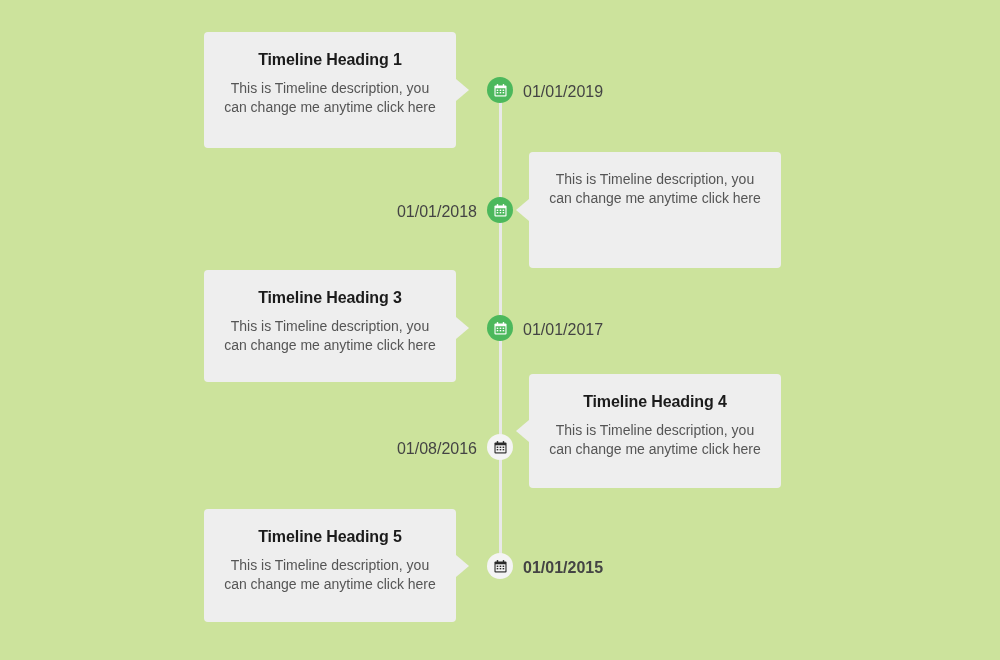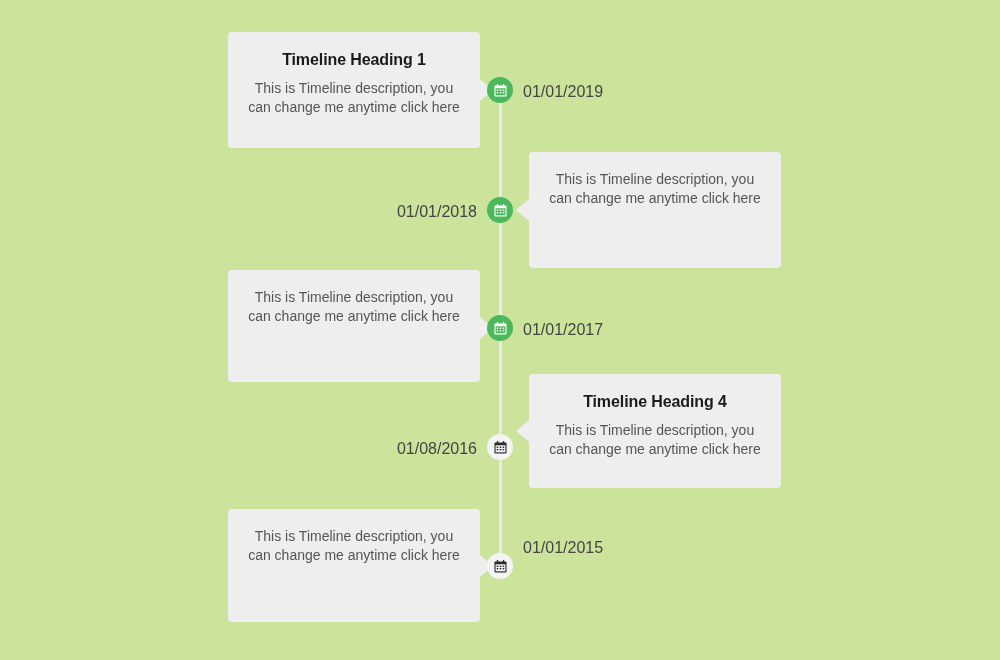--- a/index.html
+++ b/index.html
@@ -39,21 +39,21 @@
   
   .tl-card {
     position: absolute;
     width: 252px;
     background: #eeeeee;
     border-radius: 4px;
     box-sizing: border-box;
     padding: 18px 20px 20px 20px;
     text-align: center;
   }
-  .tl-card.left  { left: 228px; }
+  .tl-card.left  { left: 204px; }
   .tl-card.right { left: 529px; }
 
   
   .tl-card .notch {
     position: absolute;
     top: 44px;
     width: 0;
     height: 0;
     border-top: 11px solid transparent;
     border-bottom: 11px solid transparent;
@@ -159,20 +159,21 @@
               <rect x="6.1" y="8.6" width="1.7" height="1.5" fill="#ffffff"></rect>
               <rect x="9.3" y="8.6" width="1.7" height="1.5" fill="#ffffff"></rect>
             </svg>
           </span>
         </div>
         <div class="tl-date on-left" style="top: 204px;">01/01/2018</div>
       </div>
       <div class="timeline-item">
         <div class="tl-card left" style="top: 270px; min-height: 112px;">
           <div class="notch" style="top: 47px;"></div>
+          <h3 class="tl-heading">Timeline Heading 3</h3>
           <p class="tl-desc">This is Timeline description, you can change me anytime click here</p>
         </div>
         <div class="tl-marker green" style="top: 315px;">
           <span>
             <svg width="13" height="13" viewBox="0 0 14 14" aria-hidden="true">
               <rect x="0.5" y="1.5" width="13" height="12" rx="1.2" fill="#ffffff"></rect>
               <rect x="1.7" y="4.6" width="10.6" height="7.6" fill="#4cb85c"></rect>
               <rect x="3.0" y="0" width="1.5" height="3.2" rx="0.6" fill="#ffffff"></rect>
               <rect x="9.5" y="0" width="1.5" height="3.2" rx="0.6" fill="#ffffff"></rect>
               <rect x="2.9" y="6.0" width="1.7" height="1.5" fill="#ffffff"></rect>
@@ -206,34 +207,35 @@
               <rect x="6.1" y="8.6" width="1.7" height="1.5" fill="#2a2a2a"></rect>
               <rect x="9.3" y="8.6" width="1.7" height="1.5" fill="#2a2a2a"></rect>
             </svg>
           </span>
         </div>
         <div class="tl-date on-left" style="top: 441px;">01/08/2016</div>
       </div>
       <div class="timeline-item">
         <div class="tl-card left" style="top: 509px; min-height: 113px;">
           <div class="notch" style="top: 46px;"></div>
+          <h3 class="tl-heading">Timeline Heading 5</h3>
           <p class="tl-desc">This is Timeline description, you can change me anytime click here</p>
         </div>
         <div class="tl-marker white" style="top: 553px;">
           <span>
             <svg width="13" height="13" viewBox="0 0 14 14" aria-hidden="true">
               <rect x="0.5" y="1.5" width="13" height="12" rx="1.2" fill="#2a2a2a"></rect>
               <rect x="1.7" y="4.6" width="10.6" height="7.6" fill="#f4f4f4"></rect>
               <rect x="3.0" y="0" width="1.5" height="3.2" rx="0.6" fill="#2a2a2a"></rect>
               <rect x="9.5" y="0" width="1.5" height="3.2" rx="0.6" fill="#2a2a2a"></rect>
               <rect x="2.9" y="6.0" width="1.7" height="1.5" fill="#2a2a2a"></rect>
               <rect x="6.1" y="6.0" width="1.7" height="1.5" fill="#2a2a2a"></rect>
               <rect x="9.3" y="6.0" width="1.7" height="1.5" fill="#2a2a2a"></rect>
               <rect x="2.9" y="8.6" width="1.7" height="1.5" fill="#2a2a2a"></rect>
               <rect x="6.1" y="8.6" width="1.7" height="1.5" fill="#2a2a2a"></rect>
               <rect x="9.3" y="8.6" width="1.7" height="1.5" fill="#2a2a2a"></rect>
             </svg>
           </span>
         </div>
-        <div class="tl-date on-right" style="top: 540px;">01/01/2015</div>
+        <div class="tl-date on-right" style="top: 560px; font-weight: bold;">01/01/2015</div>
       </div>
     </div>
 </div>
 
 </body></html>

